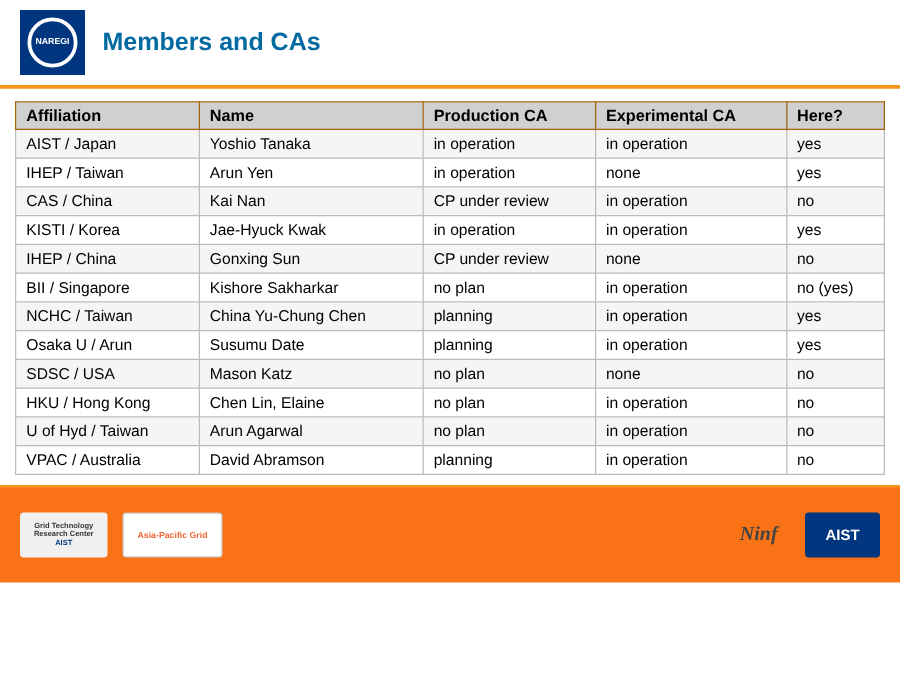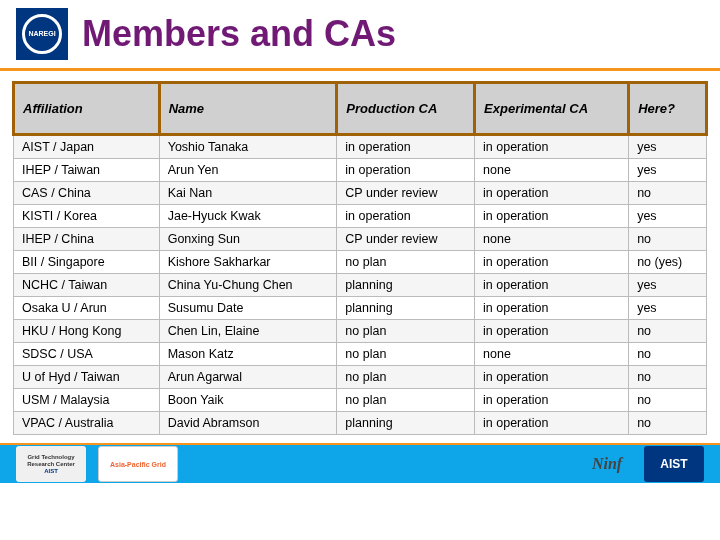--- a/index.html
+++ b/index.html
@@ -37,60 +37,59 @@
       justify-content: center;
     }
     .logo-text {
       color: #fff;
       font-size: 7px;
       font-weight: bold;
       text-align: center;
       line-height: 1.1;
     }
     .page-title {
-      font-size: 36px;
-      font-weight: bold;
-      color: #701a75;
+      font-size: 20px;
+      font-weight: bold;
+      color: #0369a1;
     }
     .content {
       padding: 10px 12px 8px;
     }
     table {
       width: 100%;
       border-collapse: collapse;
       font-size: 13px;
     }
     thead tr {
       background: #d0d0d0;
     }
     thead th {
-      border: 3px solid #a16207;
-      padding: 17px 8px;
+      border: 1px solid #a16207;
+      padding: 3px 8px;
       text-align: left;
       font-weight: bold;
-      font-style: italic;
       font-size: 13px;
     }
     tbody tr:nth-child(odd) {
       background: #f5f5f5;
     }
     tbody tr:nth-child(even) {
       background: #fff;
     }
     tbody td {
       border: 1px solid #bbb;
       padding: 4px 8px;
       font-size: 12.5px;
     }
     .footer {
       display: flex;
       align-items: center;
       justify-content: space-between;
-      padding: 1px 16px;
-      background: #0ea5e9;
+      padding: 20px 16px;
+      background: #f97316;
       border-top: 2px solid #f7941d;
     }
     .footer-logos {
       display: flex;
       align-items: center;
       gap: 12px;
     }
     .footer-logo-box {
       width: 60px;
       height: 28px;
@@ -195,43 +194,36 @@
           <td>yes</td>
         </tr>
         <tr>
           <td>Osaka U / Arun</td>
           <td>Susumu Date</td>
           <td>planning</td>
           <td>in operation</td>
           <td>yes</td>
         </tr>
         <tr>
+          <td>SDSC / USA</td>
+          <td>Mason Katz</td>
+          <td>no plan</td>
+          <td>none</td>
+          <td>no</td>
+        </tr>
+        <tr>
           <td>HKU / Hong Kong</td>
           <td>Chen Lin, Elaine</td>
           <td>no plan</td>
           <td>in operation</td>
           <td>no</td>
         </tr>
         <tr>
-          <td>SDSC / USA</td>
-          <td>Mason Katz</td>
-          <td>no plan</td>
-          <td>none</td>
-          <td>no</td>
-        </tr>
-        <tr>
           <td>U of Hyd / Taiwan</td>
           <td>Arun Agarwal</td>
-          <td>no plan</td>
-          <td>in operation</td>
-          <td>no</td>
-        </tr>
-        <tr>
-          <td>USM / Malaysia</td>
-          <td>Boon Yaik</td>
           <td>no plan</td>
           <td>in operation</td>
           <td>no</td>
         </tr>
         <tr>
           <td>VPAC / Australia</td>
           <td>David Abramson</td>
           <td>planning</td>
           <td>in operation</td>
           <td>no</td>

